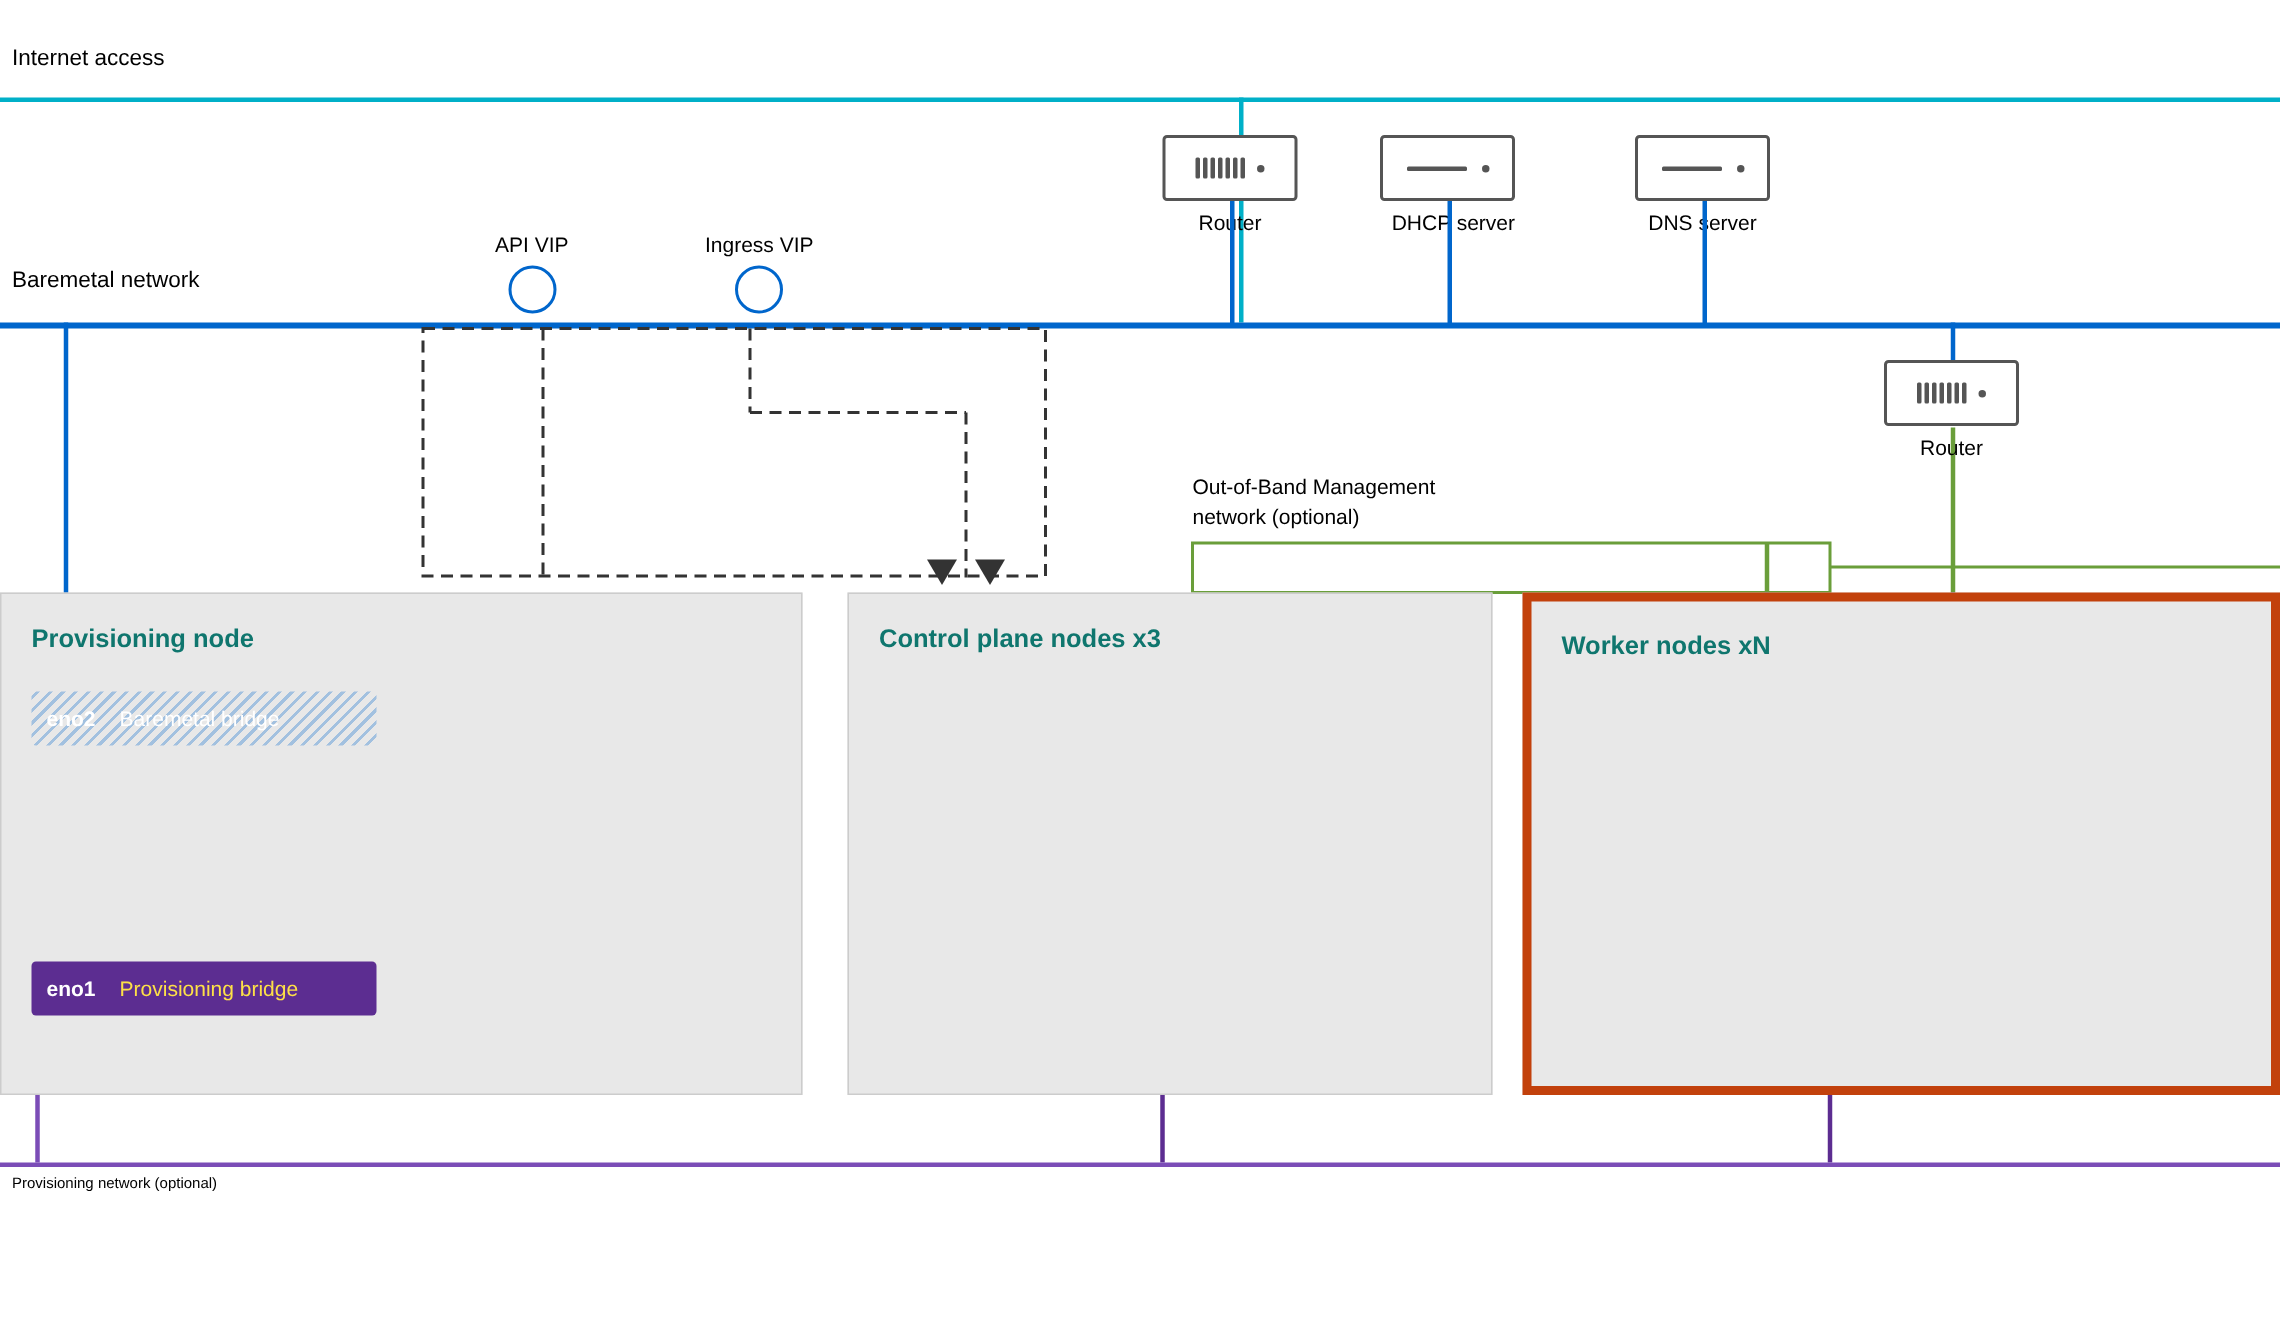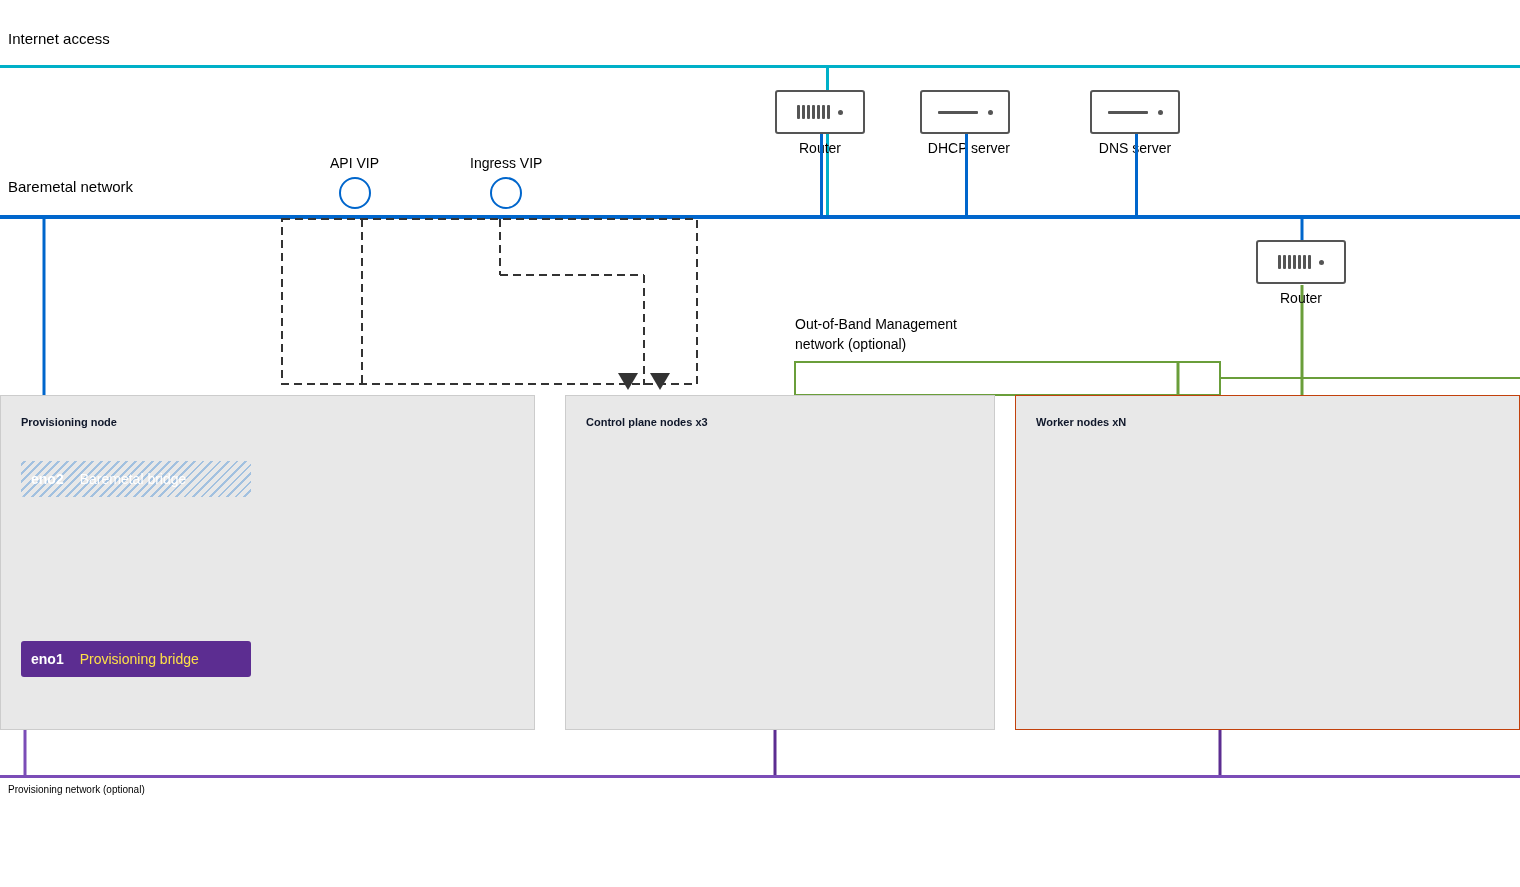--- a/index.html
+++ b/index.html
@@ -212,28 +212,28 @@
       border: 1px solid #ccc;
     }
 
     .worker-node-box {
       position: absolute;
       top: 395px;
       left: 1015px;
       width: 505px;
       height: 335px;
       background: #e8e8e8;
-      border: 1px solid #c2410c;
+      border: 6px solid #c2410c;
     }
 
     .node-title {
       position: absolute;
-      font-size: 11px;
+      font-size: 17px;
       font-weight: 700;
-      color: #0f172a;
+      color: #0f766e;
     }
 
     
     .bridge-bar {
       position: absolute;
       height: 36px;
       border-radius: 3px;
       display: flex;
       align-items: center;
       padding: 0 10px;

